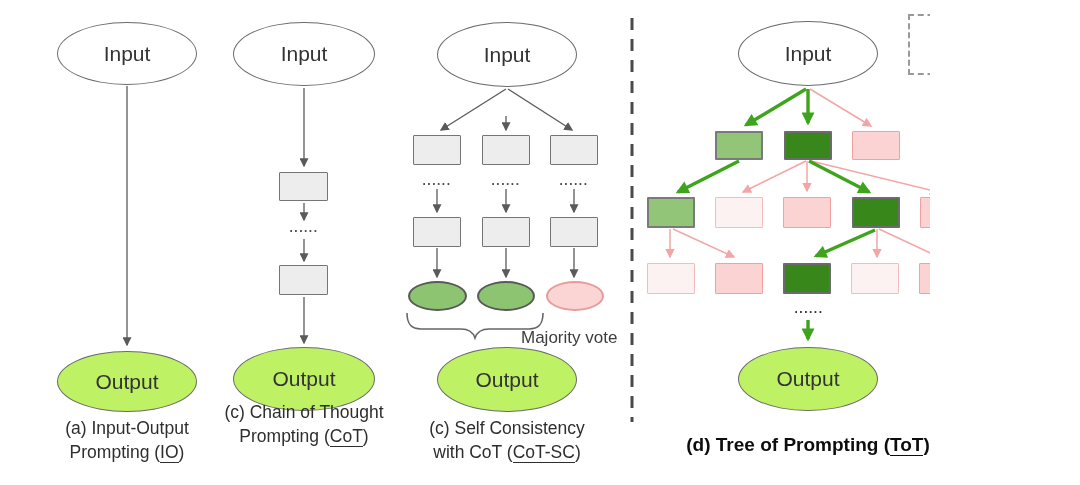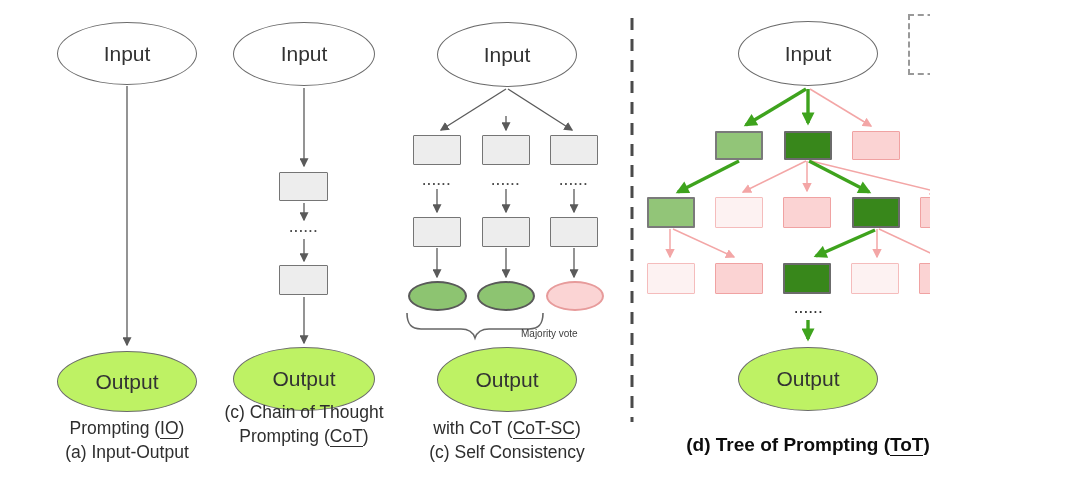--- a/index.html
+++ b/index.html
@@ -22,21 +22,21 @@
   .box.green-dark{background:#38871b;border:2px solid #6b6b6b;}
   .box.pink{background:#fbd3d3;border:1.6px solid #f0a2a2;}
   .box.pink-faint{background:#fdf2f2;border:1.6px solid #f5bcbc;}
   .dots{
     position:absolute;width:48px;text-align:center;font-size:12px;font-weight:bold;
     letter-spacing:1.5px;color:#4a4a4a;line-height:10px;
   }
   .caption{position:absolute;text-align:center;font-size:17.5px;color:#2e2e2e;line-height:1.38;}
   .caption .u{border-bottom:1.6px solid currentColor;}
   .caption.bold{font-weight:bold;font-size:19px;color:#0d0d0d;}
-  .small-label{position:absolute;font-size:10px;color:#3d3d3d;}
+  .small-label{position:absolute;font-size:17px;color:#3d3d3d;}
   .legend{
     position:absolute;left:908px;top:14px;width:94px;height:61px;box-sizing:border-box;
     border:2px dashed #999;display:flex;flex-direction:column;align-items:center;
   }
   .legend .swatch{width:50px;height:29px;margin-top:6px;background:#ececec;border:2px solid #8a8a8a;box-sizing:border-box;}
   .legend .lbl{font-size:14px;color:#333;margin-top:1px;}
 </style>
 </head>
 <body>
 
@@ -103,22 +103,22 @@
     </g>
   </svg>
 
   <div class="node ellipse" style="left:57px;top:22px;width:140px;height:63px;">
     <span>Input</span>
   </div>
   <div class="node ellipse out" style="left:57px;top:351px;width:140px;height:61px;">
     <span>Output</span>
   </div>
   <div class="caption" style="left:32px;top:416px;width:190px;">
+    <div>(a) Input-Output</div>
     <div><span>Prompting (</span><span class="u">IO</span><span>)</span></div>
-    <div>(a) Input-Output</div>
   </div>
 
   <div class="node ellipse" style="left:233px;top:22px;width:142px;height:64px;">
     <span>Input</span>
   </div>
   <div class="box gray" style="left:279px;top:172px;width:49px;height:29px;"></div>
   <div class="dots" style="left:280px;top:223px;">......</div>
   <div class="box gray" style="left:279px;top:265px;width:49px;height:30px;"></div>
   <div class="node ellipse out" style="left:233px;top:347px;width:142px;height:64px;">
     <span>Output</span>
@@ -141,22 +141,22 @@
   <div class="box gray" style="left:482px;top:217px;width:48px;height:30px;"></div>
   <div class="box gray" style="left:550px;top:217px;width:48px;height:30px;"></div>
   <div class="node ellipse green" style="left:408px;top:281px;width:59px;height:30px;"></div>
   <div class="node ellipse green" style="left:477px;top:281px;width:58px;height:30px;"></div>
   <div class="node ellipse pink" style="left:546px;top:281px;width:58px;height:30px;"></div>
   <div class="small-label" style="left:521px;top:328px;">Majority vote</div>
   <div class="node ellipse out" style="left:437px;top:347px;width:140px;height:65px;">
     <span>Output</span>
   </div>
   <div class="caption" style="left:412px;top:416px;width:190px;">
+    <div>(c) Self Consistency</div>
     <div><span>with CoT (</span><span class="u">CoT-SC</span><span>)</span></div>
-    <div>(c) Self Consistency</div>
   </div>
 
   <div class="node ellipse" style="left:738px;top:21px;width:140px;height:65px;">
     <span>Input</span>
   </div>
 
   <div class="legend">
     <div class="swatch"></div>
     <div class="lbl">thought</div>
   </div>

